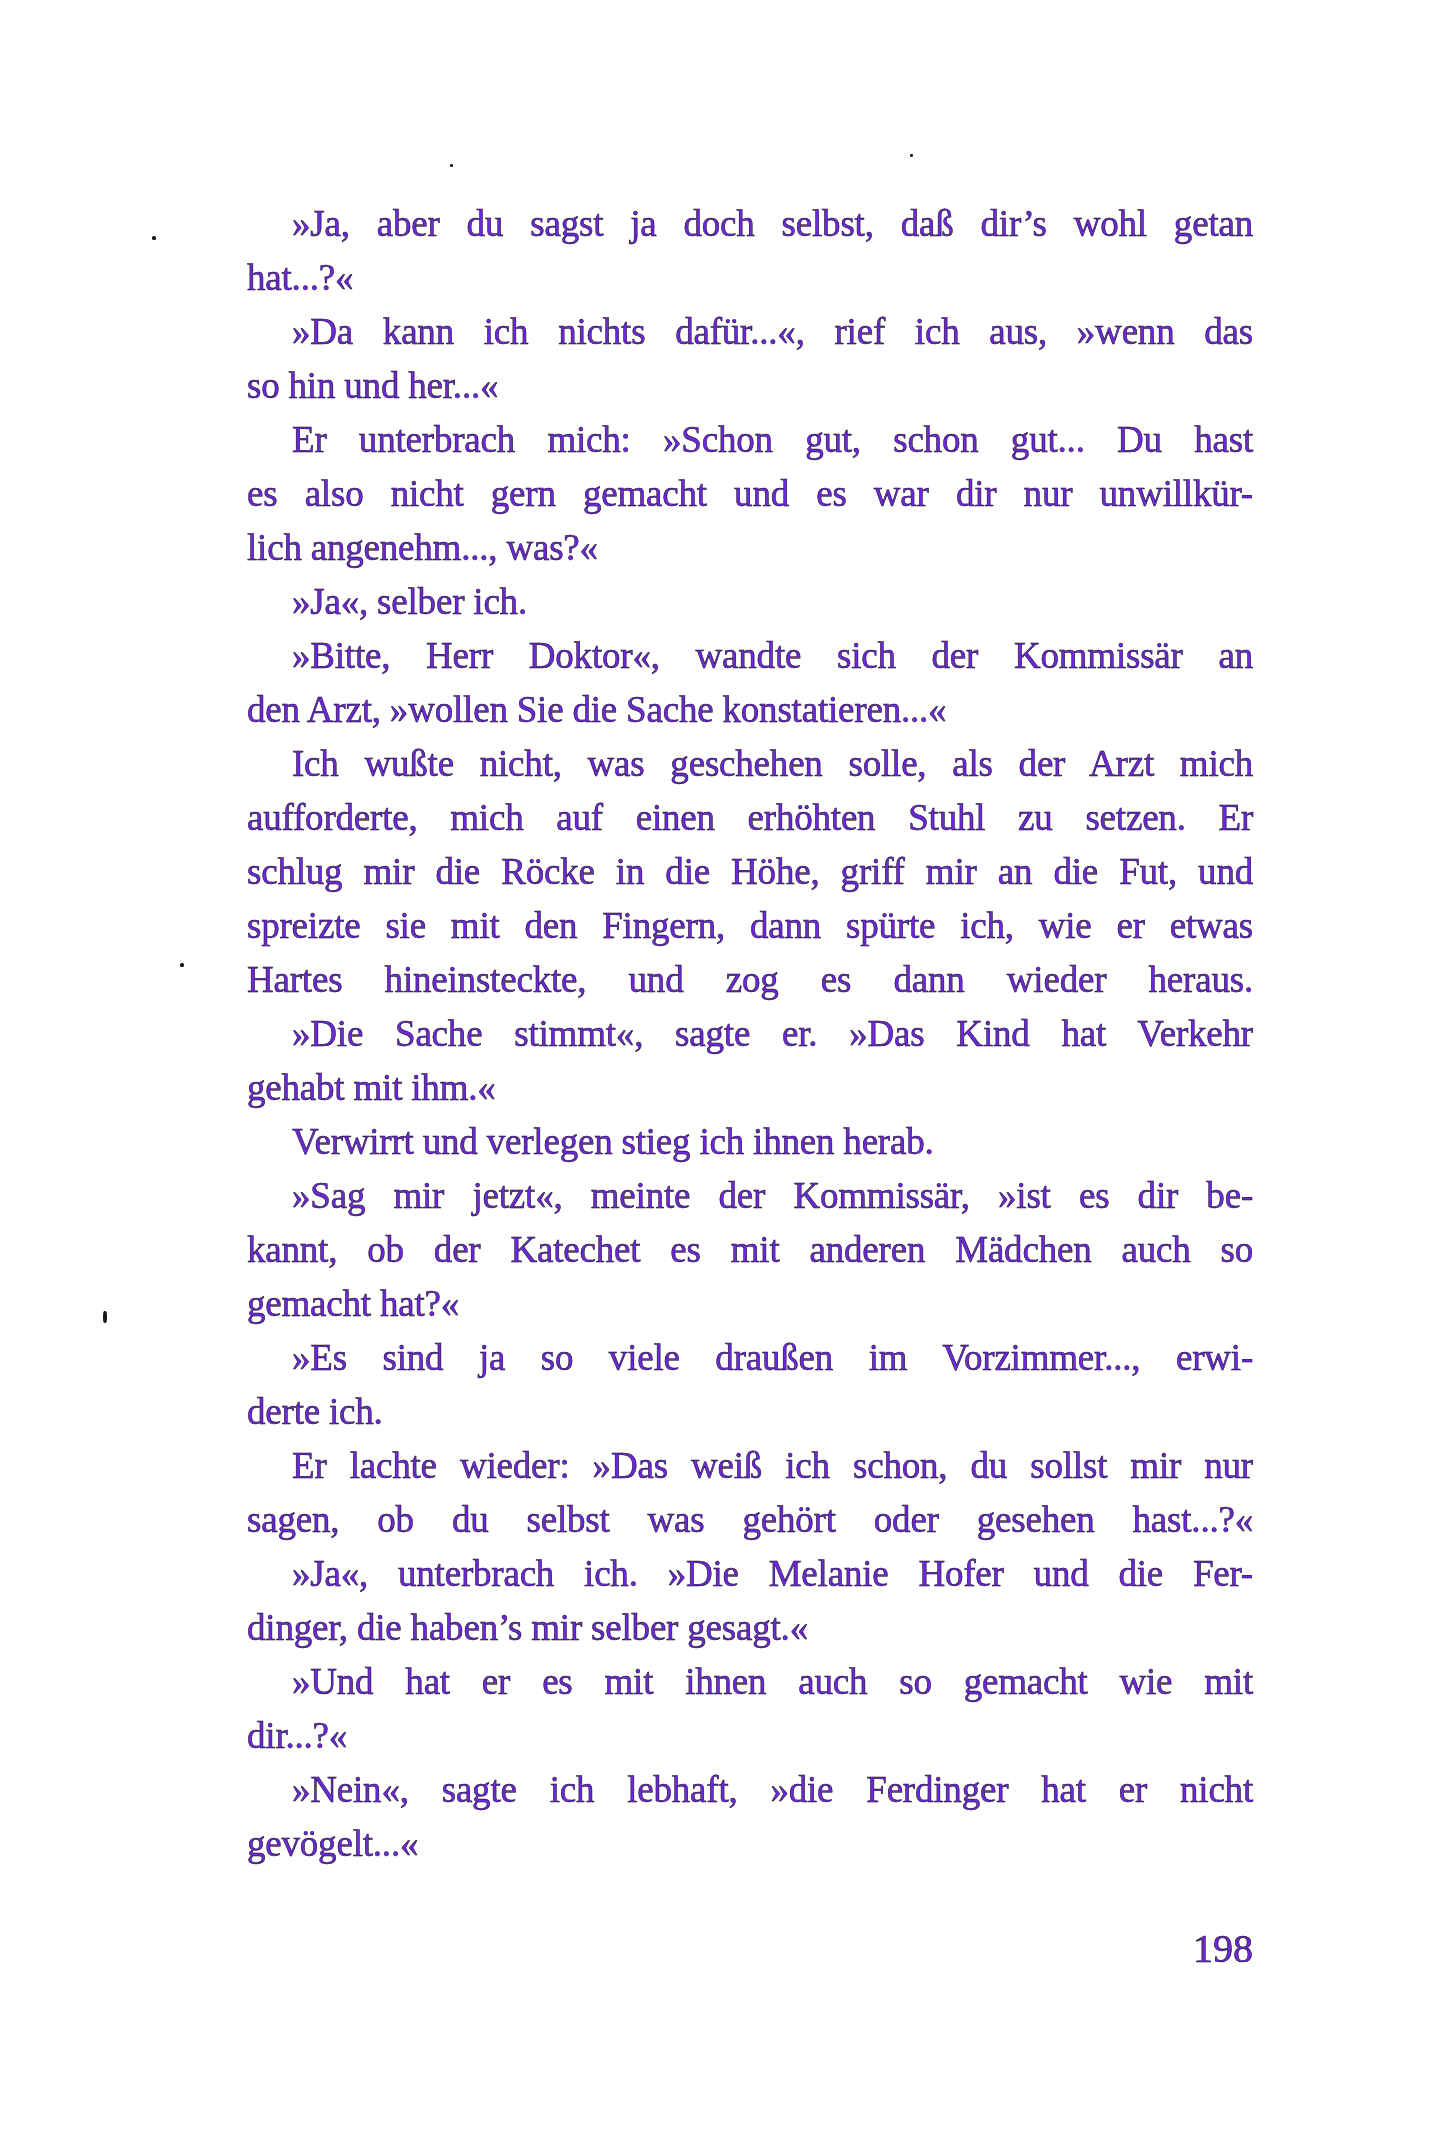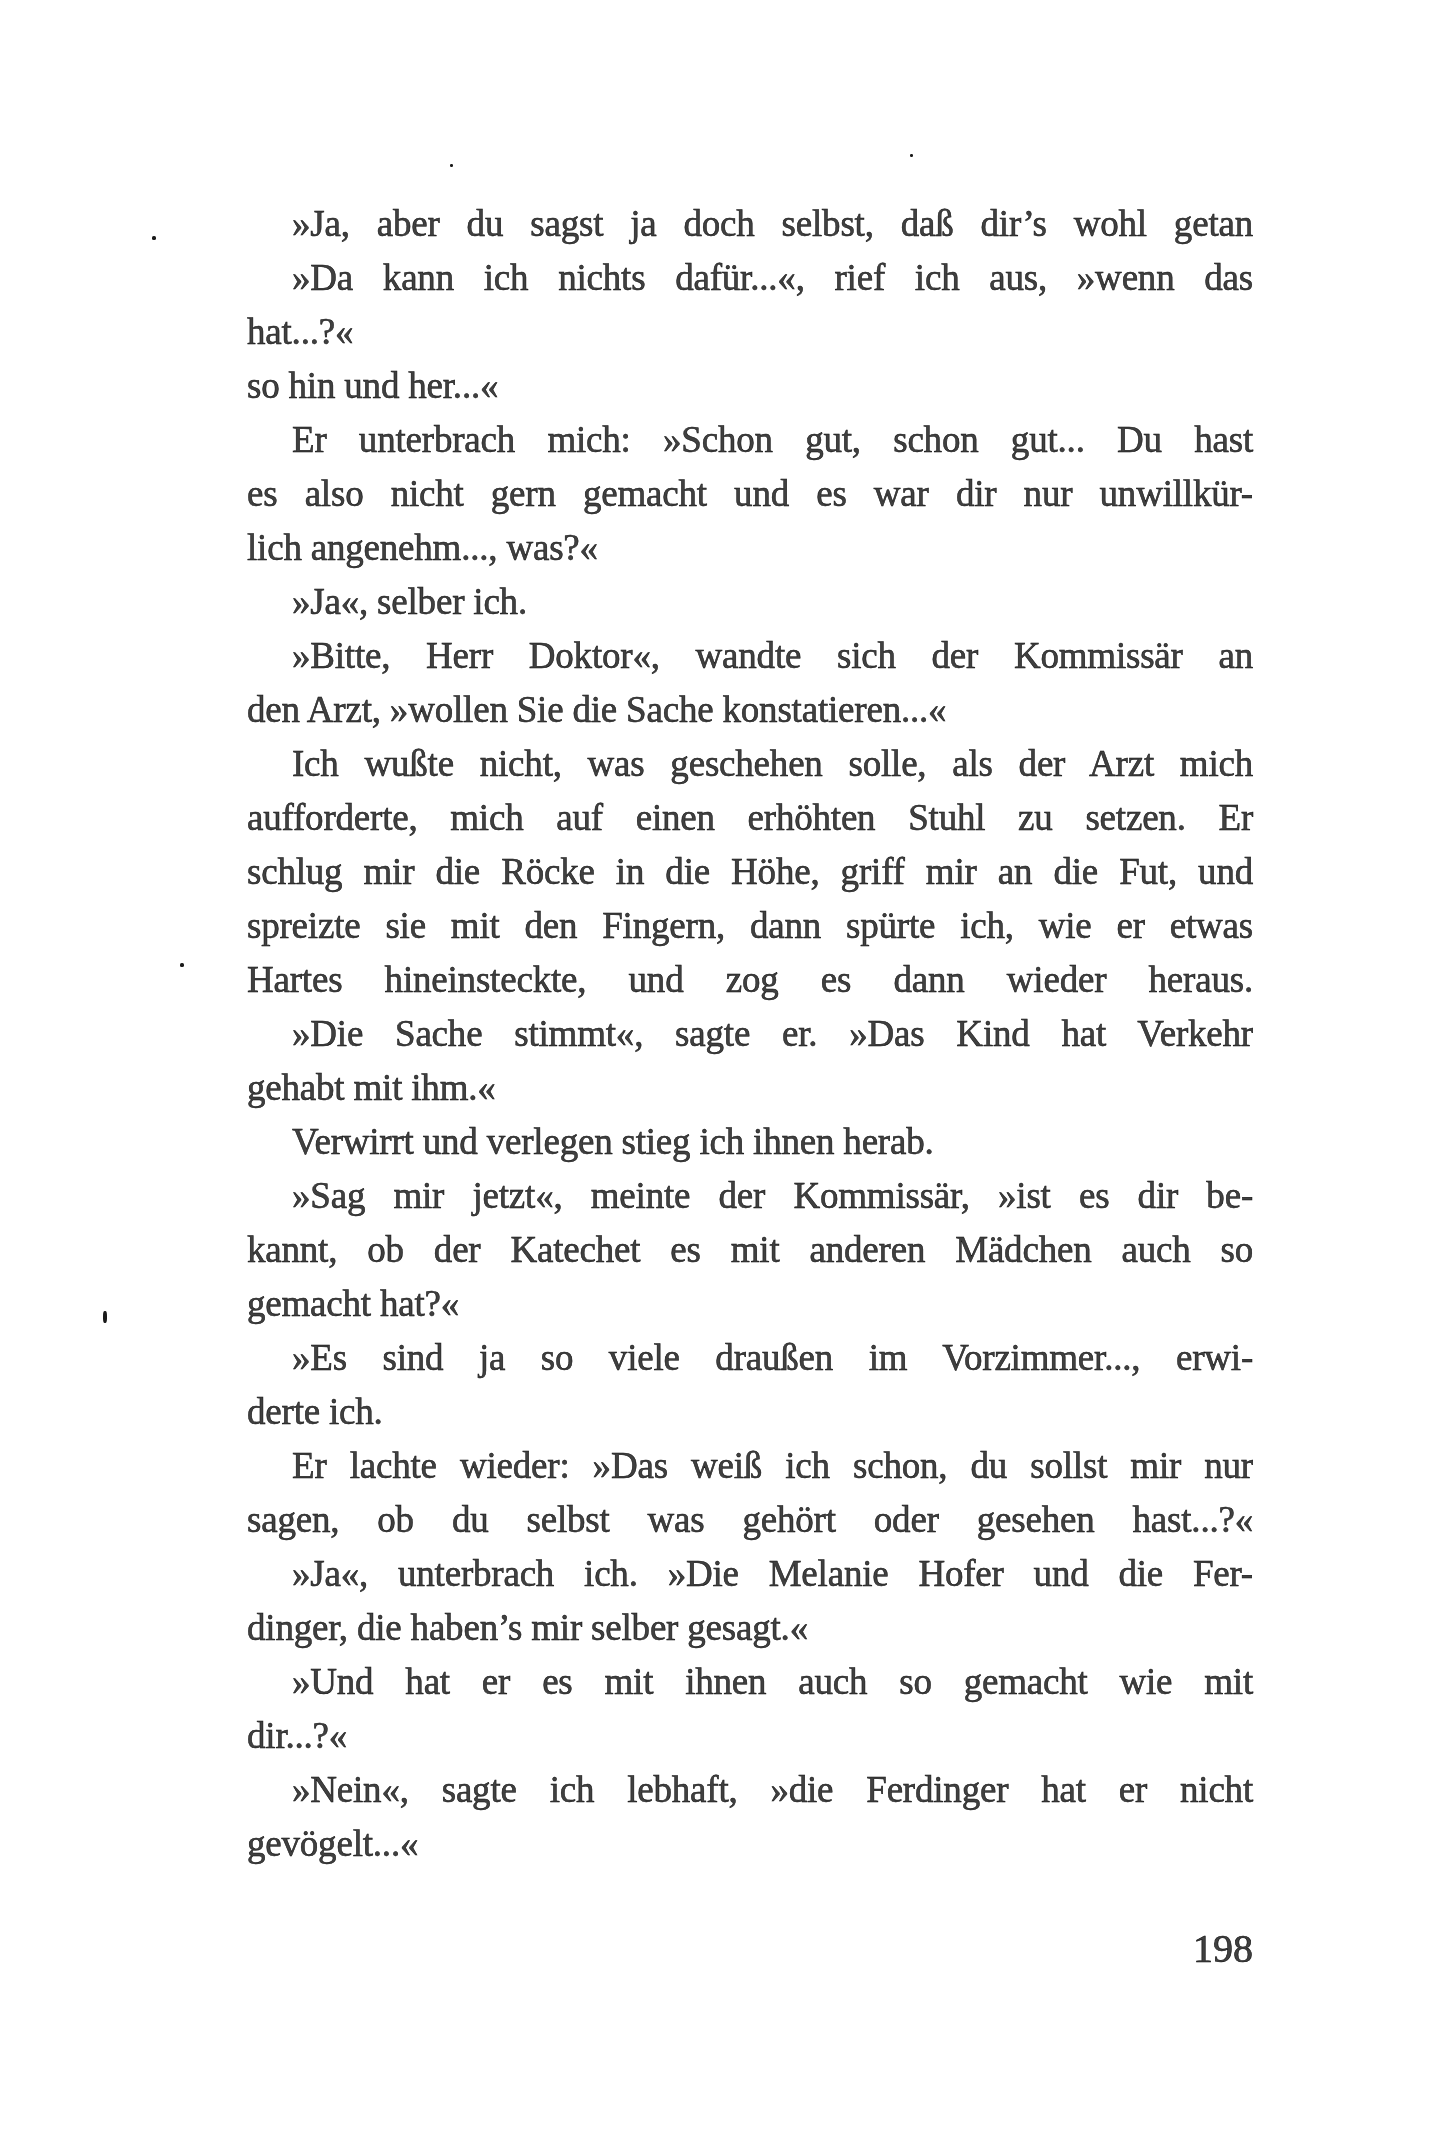--- a/index.html
+++ b/index.html
@@ -6,21 +6,21 @@
     margin: 0;
     padding: 0;
   }
   .page {
     position: relative;
     width: 1450px;
     height: 2148px;
     background: #ffffff;
     overflow: hidden;
     font-family: "Liberation Serif", "DejaVu Serif", serif;
-    color: #404040;
+    color: #6d28d9;
   }
   .text-block {
     position: absolute;
     left: 247px;
     top: 197px;
     width: 1006px;
     font-size: 37px;
     line-height: 54px;
     letter-spacing: -0.2px;
     -webkit-text-stroke: 0.5px #0a0a0a;
@@ -53,22 +53,22 @@
     background: #1a1a1a;
     border-radius: 40%;
   }
 </style>
 </head>
 <body>
 
 <div class="page">
   <div class="text-block" id="text-block">
       <div class="line ind j">»Ja, aber du sagst ja doch selbst, daß dir’s wohl getan</div>
+      <div class="line">hat...?«</div>
       <div class="line ind j">»Da kann ich nichts dafür...«, rief ich aus, »wenn das</div>
-      <div class="line">hat...?«</div>
       <div class="line">so hin und her...«</div>
       <div class="line ind j">Er unterbrach mich: »Schon gut, schon gut... Du hast</div>
       <div class="line j">es also nicht gern gemacht und es war dir nur unwillkür-</div>
       <div class="line">lich angenehm..., was?«</div>
       <div class="line ind">»Ja«, selber ich.</div>
       <div class="line ind j">»Bitte, Herr Doktor«, wandte sich der Kommissär an</div>
       <div class="line">den Arzt, »wollen Sie die Sache konstatieren...«</div>
       <div class="line ind j">Ich wußte nicht, was geschehen solle, als der Arzt mich</div>
       <div class="line j">aufforderte, mich auf einen erhöhten Stuhl zu setzen. Er</div>
       <div class="line j">schlug mir die Röcke in die Höhe, griff mir an die Fut, und</div>

